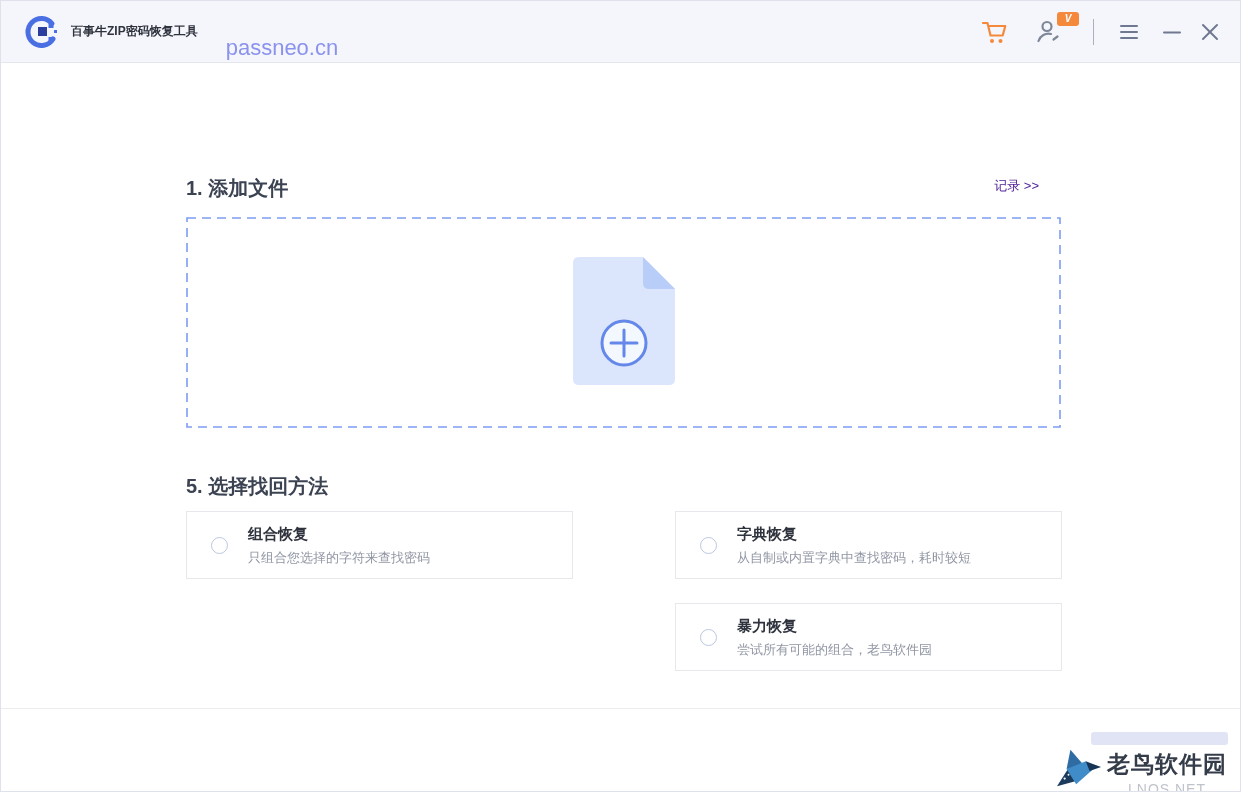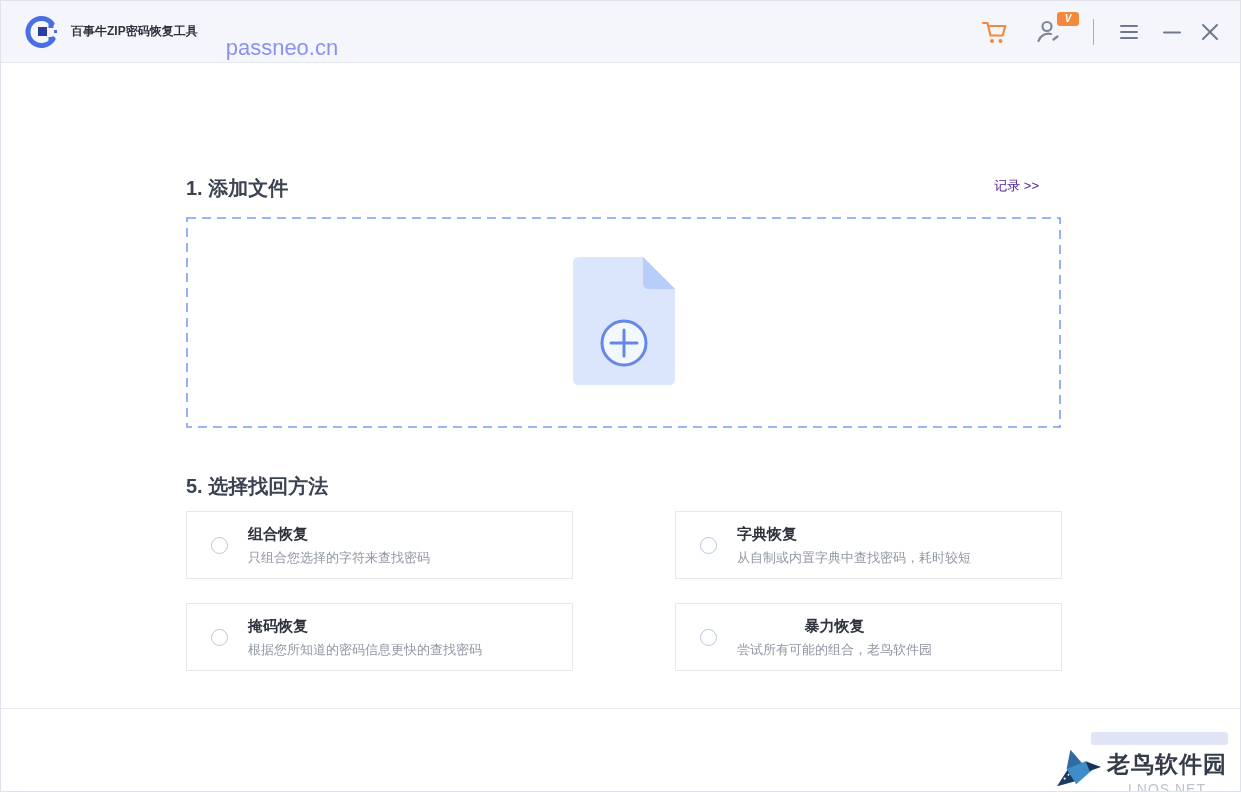--- a/index.html
+++ b/index.html
@@ -42,21 +42,21 @@
   .dropzone svg.dash { position:absolute; inset:0; }
   .addfile-icon { position:absolute; left:50%; top:40px; transform:translateX(-50%); }
 
   .method-card {
     position:absolute; width:387px; height:68px; background:#fff;
     border:1px solid #e7e8ec; display:flex; align-items:center; cursor:pointer;
   }
   .card-1 { left:185px; top:510px; }
   .card-2 { left:674px; top:510px; }
   .card-3 { left:185px; top:602px; }
-  .card-4 { left:674px; top:602px;text-align:center; }
+  .card-4 { left:674px; top:602px; }
   .radio { width:17px; height:17px; border:1.5px solid #bac7e0; border-radius:50%; margin-left:24px; flex:none; background:#fff; }
   .card-text { margin-left:20px; }
   .card-title { font-size:15px; font-weight:700; color:#2f333d; line-height:1.4; }
   .card-desc { font-size:13px; color:#9096a3; margin-top:5px; }
 
   
   .footer-divider { position:absolute; left:0; right:0; top:707px; height:1px; background:#ececee; }
   .wm-bar { position:absolute; left:1090px; top:731px; width:137px; height:13px; background:#e0e4f4; border-radius:3px; }
   .wm-bird { position:absolute; left:1056px; top:746px; }
   .wm-name { position:absolute; left:1106px; top:748px; font-size:23px; font-weight:700; color:#343b49; letter-spacing:1px;font-family:Liberation Mono, monospace; }
@@ -147,27 +147,20 @@
   </div>
 
   <div class="method-card card-1">
     <span class="radio"></span>
     <span class="card-text">
       <div class="card-title">组合恢复</div>
       <div class="card-desc">只组合您选择的字符来查找密码</div>
     </span>
   </div>
 
-  <div class="method-card card-3">
-    <span class="radio"></span>
-    <span class="card-text">
-      <div class="card-title">掩码恢复</div>
-      <div class="card-desc">根据您所知道的密码信息更快的查找密码</div>
-    </span>
-  </div>
 
   <div class="method-card card-4">
     <span class="radio"></span>
     <span class="card-text">
       <div class="card-title">暴力恢复</div>
       <div class="card-desc">尝试所有可能的组合，老鸟软件园</div>
     </span>
   </div>
 
   <div class="footer-divider"></div>

